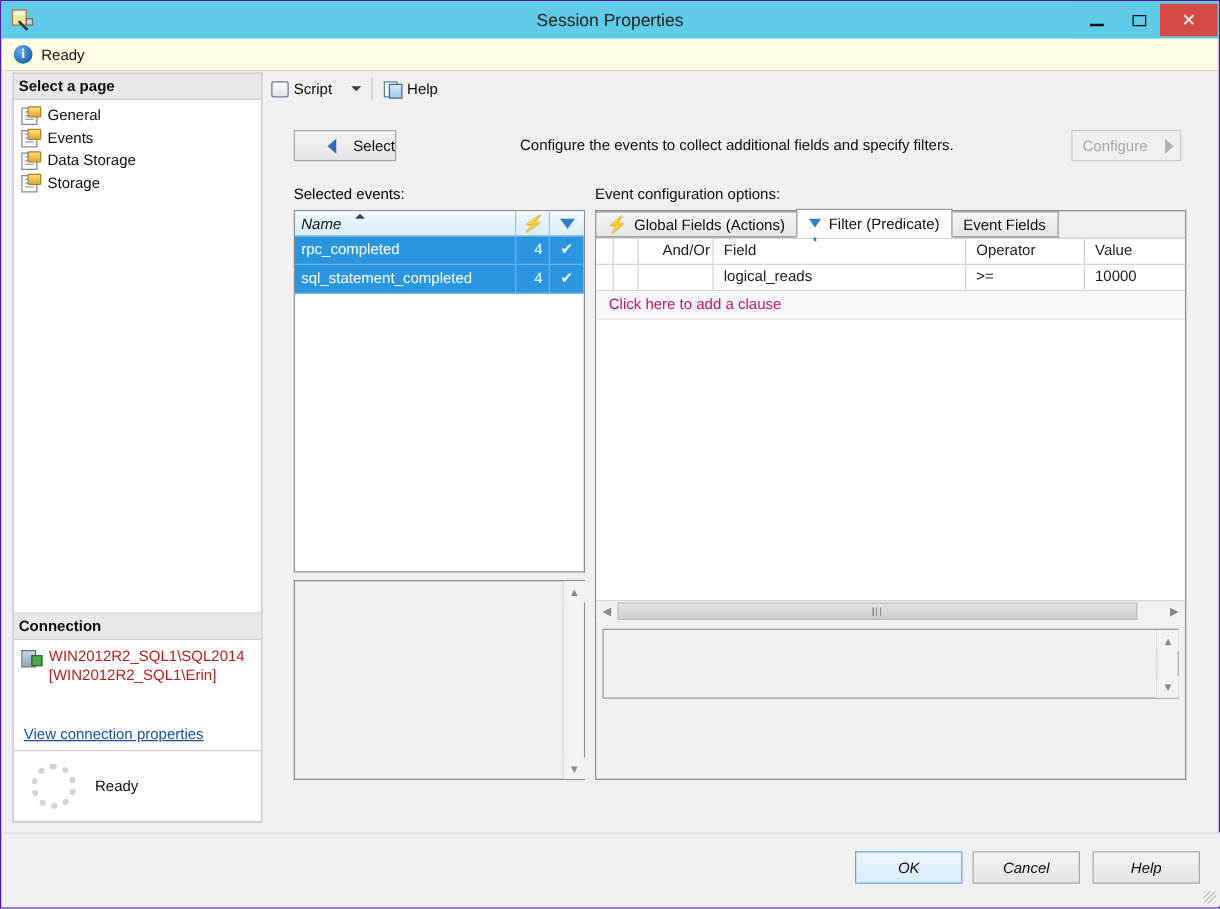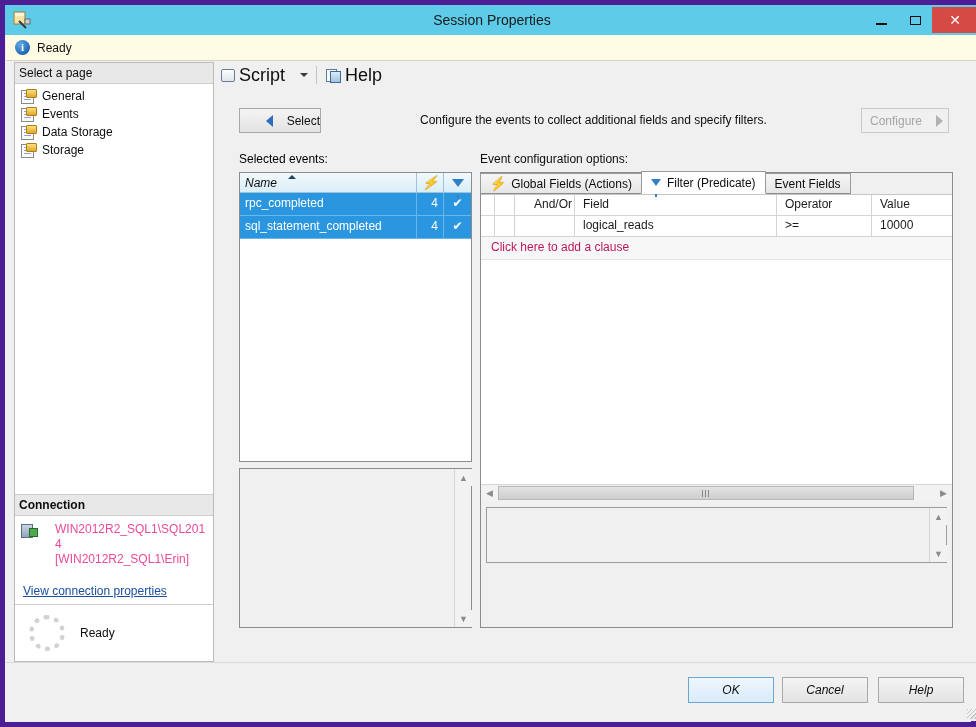--- a/index.html
+++ b/index.html
@@ -17,21 +17,21 @@
     position: relative;
   }
 
   
   .window {
     position: absolute;
     left: 0; top: 0;
     width: 976px;
     height: 727px;
     box-sizing: border-box;
-    border: 5px solid #4c1d95;
+    border: 1px solid #4c1d95;
     background: #f0f0f0;
   }
 
   
   .titlebar {
     position: absolute;
     left: 0; top: 0;
     width: 974px;
     height: 30px;
     background: #5ECBE8;
@@ -132,21 +132,21 @@
     left: 8px; top: 1px;
     width: 200px;
     height: 600px;
     background: #ffffff;
     border: 1px solid #bcbcbc;
     box-sizing: border-box;
   }
   .pane-header {
     background: #e8e8e8;
     border-bottom: 1px solid #cfcfcf;
-    font-weight: normal;
+    font-weight: bold;
     font-size: 12px;
     padding: 3px 0 3px 4px;
     color: #0d0d0d;
   }
   .page-list { padding: 3px 0 0 0; }
   .page-item {
     display: flex;
     align-items: center;
     height: 18px;
     padding-left: 6px;
@@ -217,23 +217,22 @@
   }
   .server-icon .plug {
     position: absolute; right: 0; top: 5px;
     width: 7px; height: 7px;
     background: #4ea84e;
     border: 1px solid #2c662c;
   }
   .conn-text {
     font-size: 12px;
     line-height: 15px;
-    color: #ec4899;
+    color: #b91c1c;
     word-break: break-word;
-    margin-left: 12px;
   }
   .conn-link {
     position: absolute;
     left: 8px; bottom: 6px;
     font-size: 12px;
     color: #1a4fa0;
     text-decoration: underline;
     cursor: pointer;
   }
   .progress-body {
@@ -271,21 +270,21 @@
     width: 756px;
     height: 26px;
     display: flex;
     align-items: center;
   }
   .tb-item {
     display: flex;
     align-items: center;
     height: 22px;
     padding: 0 5px;
-    font-size: 18px;
+    font-size: 12px;
     color: #0d0d0d;
     cursor: default;
   }
   .tb-sep {
     width: 1px; height: 18px;
     background: #c4c4c4;
     margin: 0 4px;
   }
   .script-icon {
     width: 15px; height: 14px;

